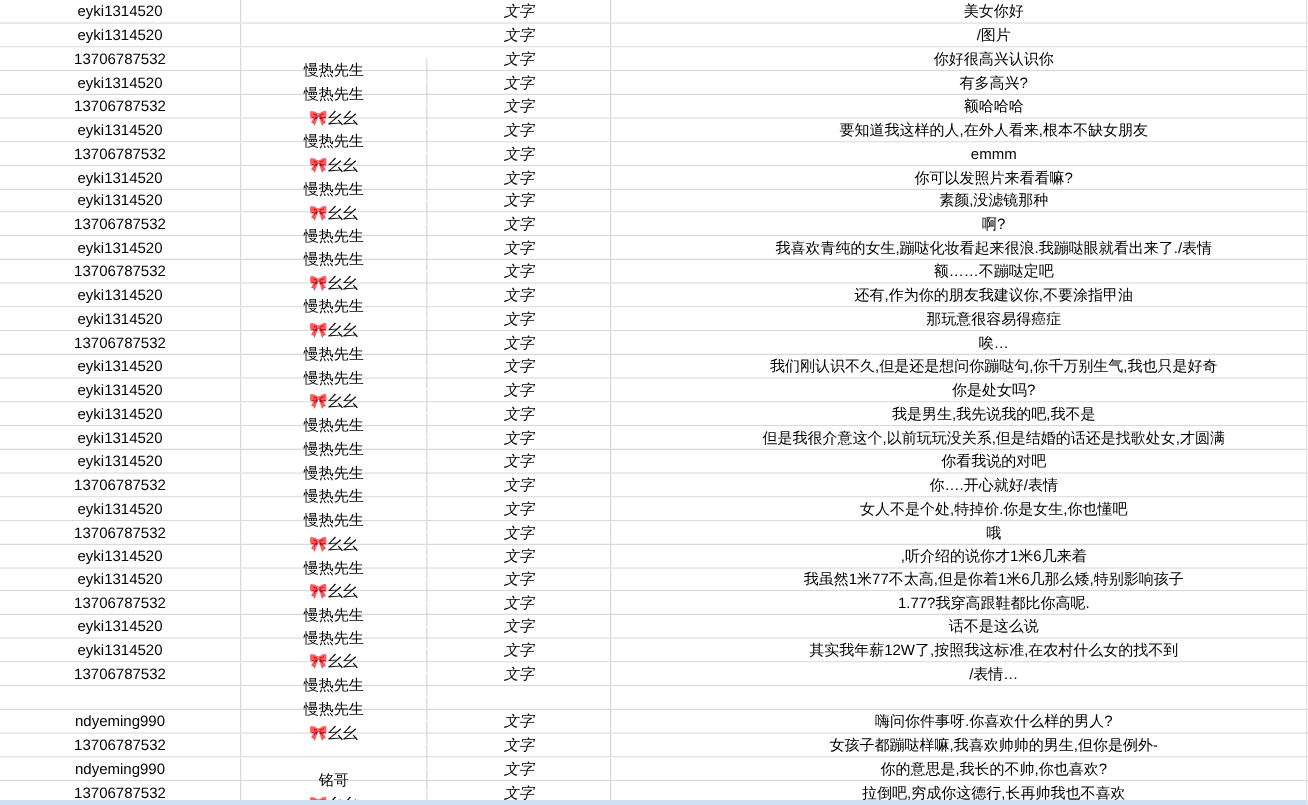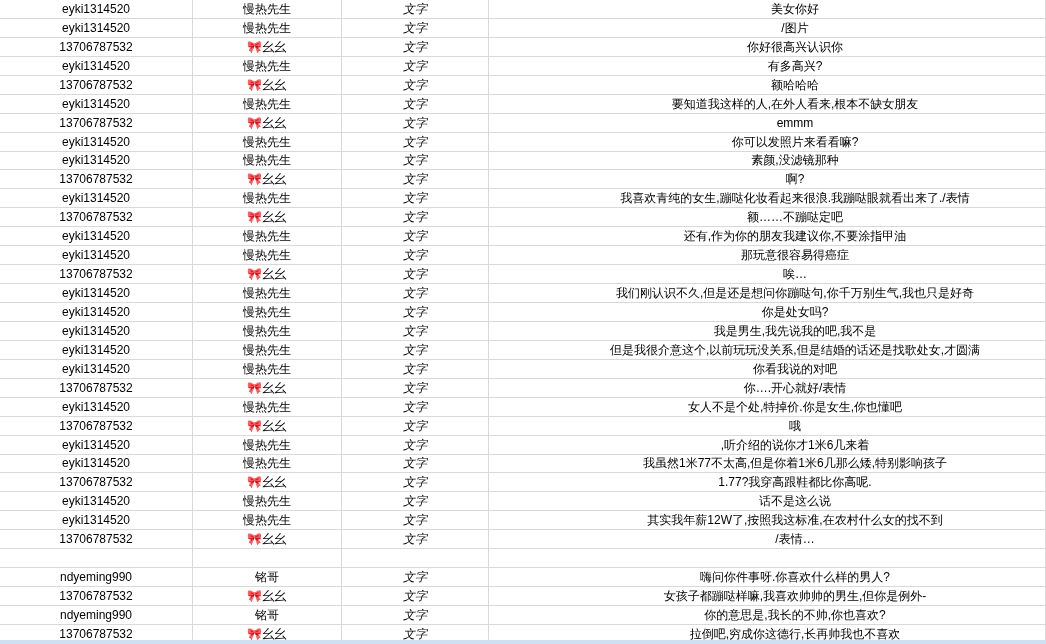--- a/index.html
+++ b/index.html
@@ -34,21 +34,21 @@
     align-items: center;
     justify-content: center;
     box-sizing: border-box;
     border-right: 1px solid var(--grid_line, #d9d9d9);
     overflow: hidden;
     white-space: nowrap;
     height: 100%;
     line-height: 1;
   }
   .c-account  { width: 193px; }
-  .c-nickname { width: 149px; }
+  .c-nickname { width: 149px; margin-top: 47px; }
   .c-type     { width: 147px; font-style: italic; }
   .c-message  { width: 612px; border-right: none; }
   .bottom-strip {
     position: absolute;
     left: 0;
     right: 0;
     bottom: 0;
     height: 4px;
     background: var(--pane_edge, #cfe0f2);
     z-index: 5;

